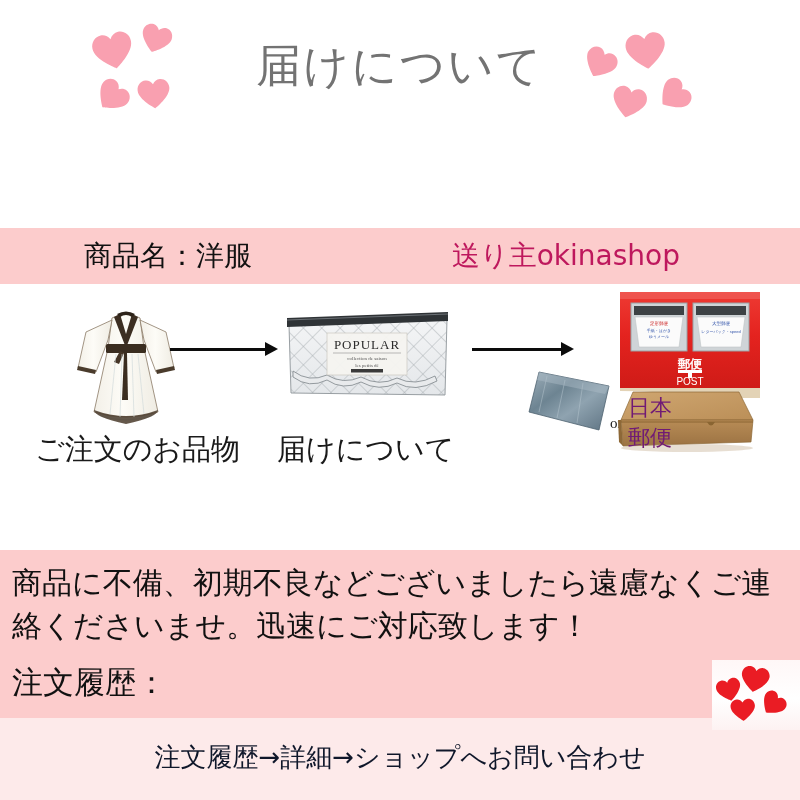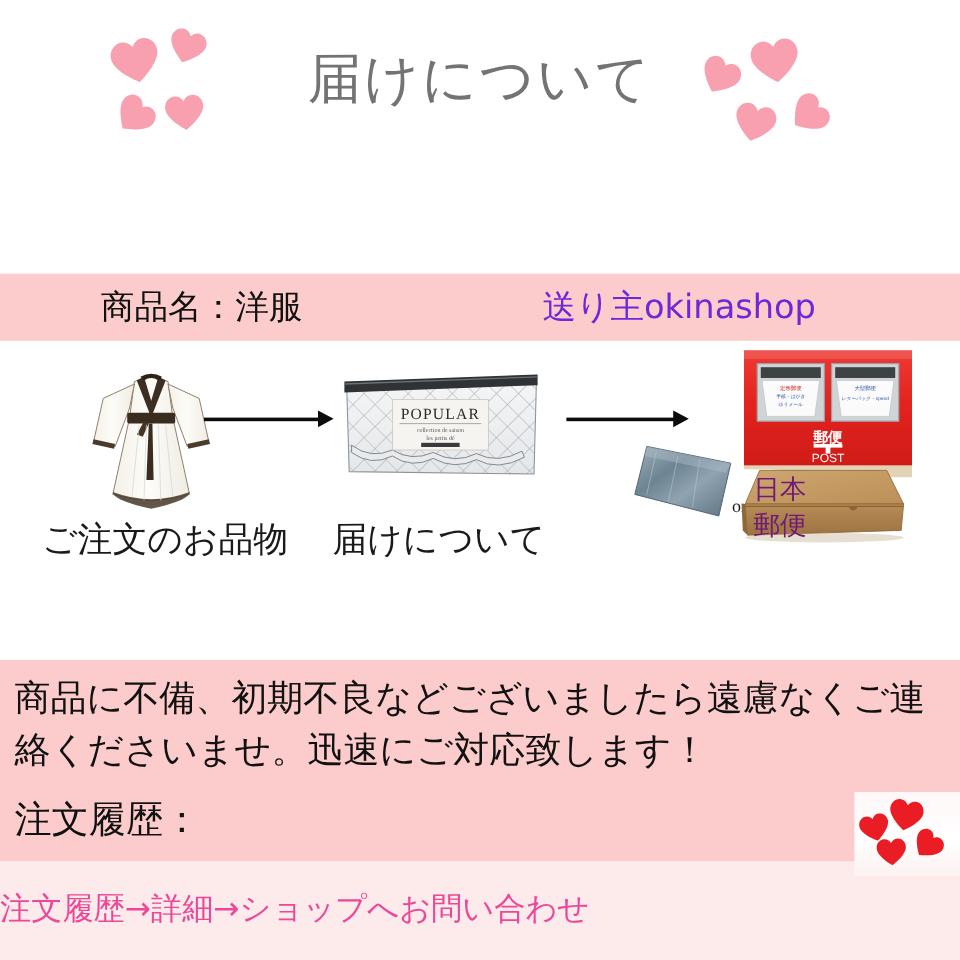--- a/index.html
+++ b/index.html
@@ -30,21 +30,21 @@
   .heart { position:absolute; width:34px; height:31px; }
   .heart svg { display:block; width:100%; height:100%; }
 
   
   .nameband {
     position:absolute; left:0; top:228px; width:800px; height:56px;
     background:#fccccc; display:flex; align-items:center;
   }
   .nameband .itemname { position:absolute; left:84px; font-size:28px; color:#111;
     font-family:"DejaVu Sans","Liberation Sans",sans-serif; }
-  .nameband .sender { position:absolute; left:452px; font-size:28px; color:#6d28d9;
+  .nameband .sender { position:absolute; left:452px; font-size:28px; color:#be185d;
     font-family:"DejaVu Sans","Liberation Sans",sans-serif; }
 
   
   .flow { position:absolute; left:0; top:290px; width:683px; height:260px; background:#fff; }
 
   
   .dress { position:absolute; left:62px; top:14px; width:128px; height:122px; }
 
   
   .arrow { position:absolute; height:14px; }
@@ -98,21 +98,21 @@
     font-size:30px; color:#111; line-height:1.42; letter-spacing:0px;
     font-family:"DejaVu Sans","Liberation Sans",sans-serif;
   }
   .contactlabel {
     position:absolute; left:12px; top:112px;
     font-size:31px; color:#111;
     font-family:"DejaVu Sans","Liberation Sans",sans-serif;
   }
   .contactpath {
     position:absolute; left:0; top:190px; width:800px;
-    font-size:26px; color:#ec4899;
+    text-align:center; font-size:26px; color:#0f172a;
     font-family:"DejaVu Sans","Liberation Sans",sans-serif;
   }
   .redheartpatch {
     position:absolute; left:712px; top:660px; width:88px; height:70px;
     background:linear-gradient(180deg,#fff7f7 0%,#ffffff 55%,#fdf2f2 100%);
     z-index:4;
   }
   .rheart { position:absolute; width:26px; height:24px; }
   .rheart svg { display:block; width:100%; height:100%; }
 </style>

